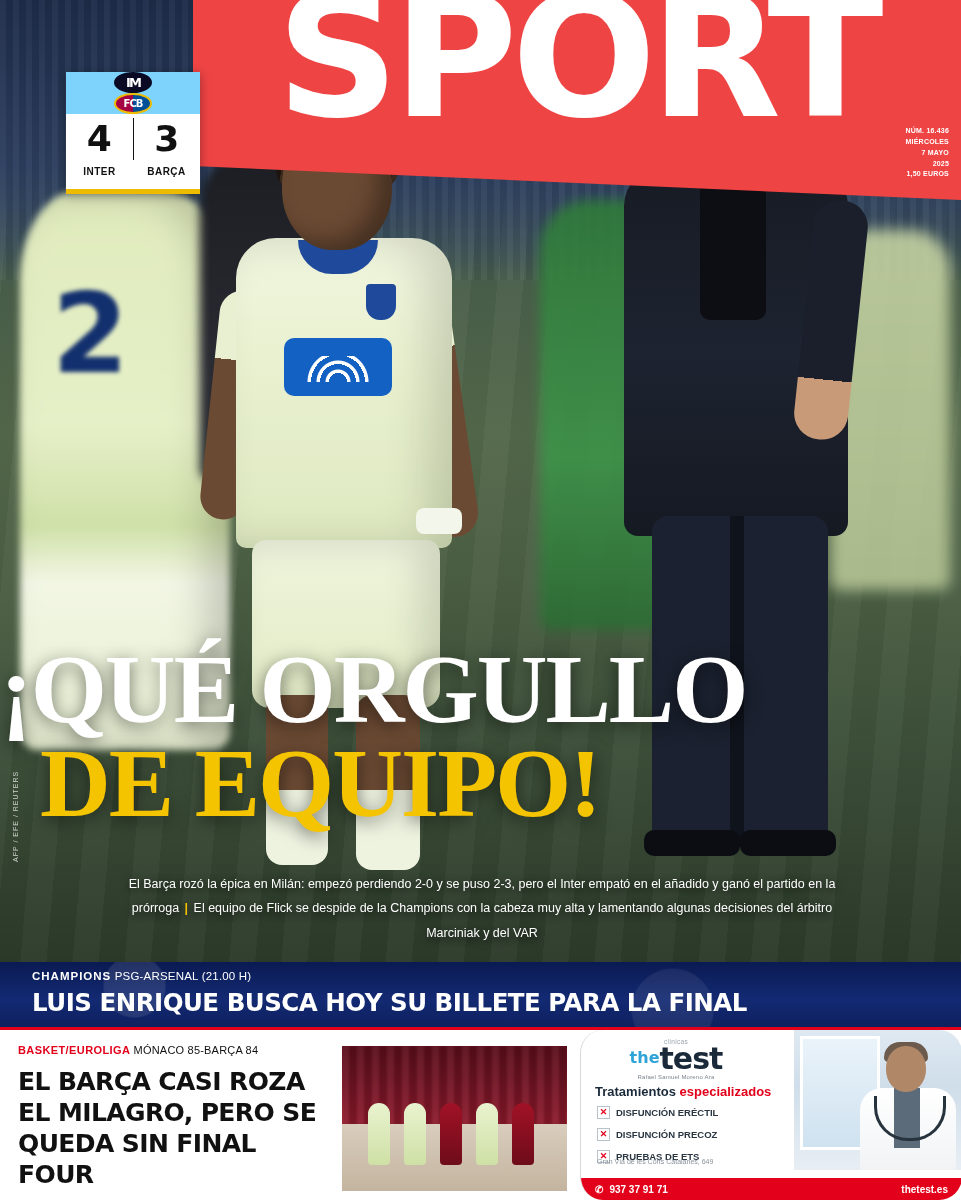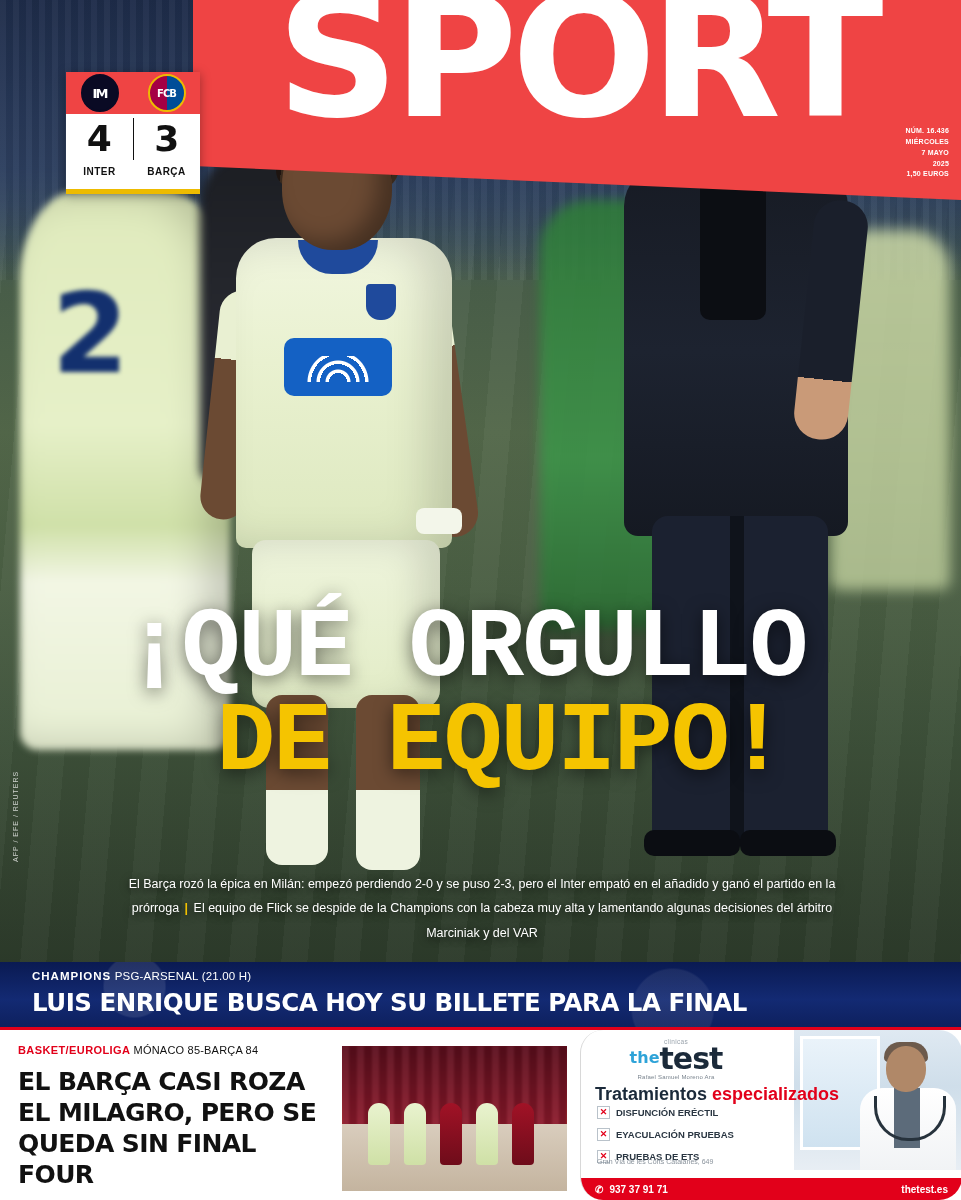--- a/index.html
+++ b/index.html
@@ -299,21 +299,22 @@
     left: 66px; top: 72px;
     width: 134px; height: 122px;
     background: #ffffff;
     box-shadow: 0 2px 10px rgba(0,0,0,.35);
   }
   .sb-crests {
     display: flex;
     height: 42px;
     align-items: center;
     justify-content: space-around;
-    background: #ef4444;
+    background: #7dd3fc;
+    flex-direction: column;
   }
   .crest {
     width: 34px; height: 34px;
     border-radius: 50%;
     display: flex;
     align-items: center;
     justify-content: center;
     font-family: "DejaVu Sans", sans-serif;
     font-weight: 700;
     font-size: 13px;
@@ -368,23 +369,23 @@
     position: absolute;
     left: 0; bottom: 0;
     width: 100%; height: 5px;
     background: #edbb00;
   }
 
   
   .headline {
     position: absolute;
     left: 0; right: 0;
-    top: 604px;
-    text-align: center;
-    font-family: Liberation Mono, monospace;
+    top: 644px;
+    text-align: left;
+    font-family: Liberation Serif, serif;
     font-weight: 700;
     line-height: .92;
     letter-spacing: -2px;
     text-shadow: 0 4px 18px rgba(0,0,0,.55);
   }
   .hl1 {
     font-size: 98px;
     color: #ffffff;
     padding-right: 30px;
   }
@@ -606,21 +607,21 @@
     font-family: "Liberation Sans", sans-serif;
     font-size: 6px;
     color: #7b858f;
     letter-spacing: .2px;
     margin-top: 1px;
   }
   .ad-title {
     position: absolute; left: 14px; top: 54px;
     font-family: "Liberation Sans", sans-serif;
     font-weight: 700;
-    font-size: 18px;
+    font-size: 13px;
     color: #1b2a3a;
   }
   .ad-title .hl { color: #e2001a; }
   .ad-list {
     position: absolute; left: 16px; top: 76px;
     font-family: "Liberation Sans", sans-serif;
     font-size: 9.5px;
     font-weight: 700;
     color: #2a3642;
     line-height: 1;
@@ -802,21 +803,21 @@
         <span>Tratamientos </span><span class="hl">especializados</span>
       </div>
 
       <div class="ad-list">
         <div class="ad-li">
           <span class="chk">✕</span>
           <span>DISFUNCIÓN ERÉCTIL</span>
         </div>
         <div class="ad-li">
           <span class="chk">✕</span>
-          <span>EYACULACIÓN PRUEBAS</span>
+          <span>DISFUNCIÓN PRECOZ</span>
         </div>
         <div class="ad-li">
           <span class="chk">✕</span>
           <span>PRUEBAS DE ETS</span>
         </div>
       </div>
 
       <div class="ad-addr">Gran Vía de les Corts Catalanes, 649</div>
 
       <div class="ad-bar">

